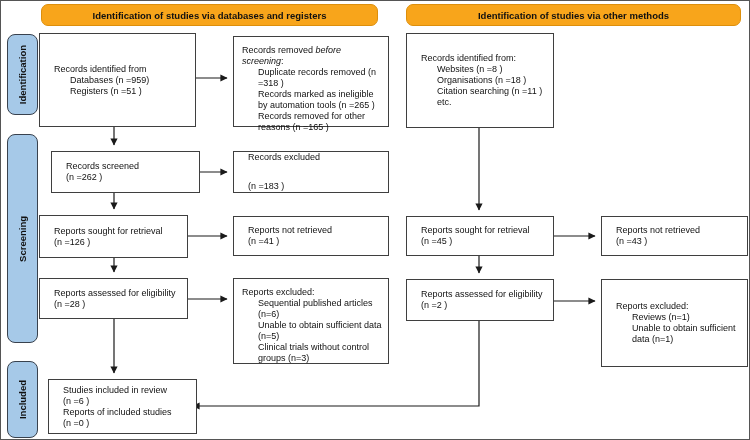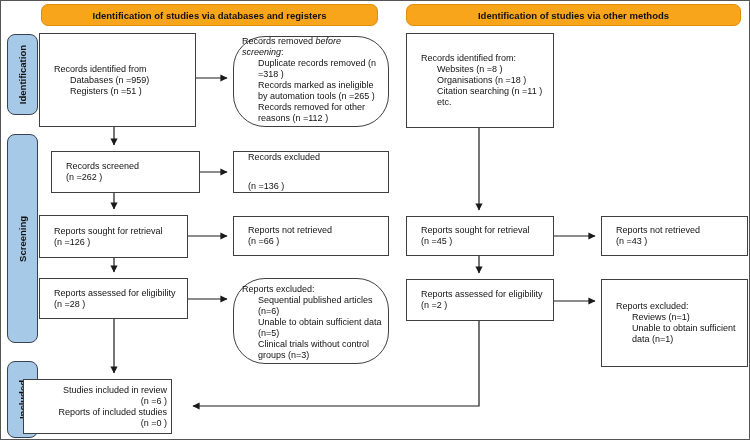--- a/index.html
+++ b/index.html
@@ -30,21 +30,21 @@
   .side span{
     writing-mode:vertical-rl;transform:rotate(180deg);
     font-weight:bold;font-size:9.5px;color:#111;white-space:nowrap;
   }
   .box{
     position:absolute;background:#fff;border:1.5px solid var(--box-border);
     box-sizing:border-box;font-size:9px;line-height:11px;
     padding:2px 4px 2px 8px;display:flex;flex-direction:column;
   }
   .box.center{justify-content:center;padding-left:14px;}
-  .box.top{justify-content:flex-end;padding-top:2px;border-radius:32px;}
+  .box.top{justify-content:flex-start;padding-top:8px;}
   .indent{margin-left:16px;}
   .line{white-space:normal;}
   #arrows{position:absolute;left:0;top:0;pointer-events:none;}
 </style>
 </head>
 <body>
 
 <div id="canvas">
 
   <div class="banner" style="left:40px;top:3px;width:337px;">Identification of studies via databases and registers</div>
@@ -86,47 +86,47 @@
   <div class="box center" style="left:38px;top:32px;width:157px;height:94px;">
     <div class="line">Records identified from</div>
     <div class="line indent">Databases (n =959)</div>
     <div class="line indent">Registers (n =51 )</div>
   </div>
 
   <div class="box top" style="left:232px;top:35px;width:156px;height:91px;">
     <div class="line"><span>Records removed </span><i>before screening</i><span>:</span></div>
     <div class="line indent">Duplicate records removed (n =318 )</div>
     <div class="line indent">Records marked as ineligible by automation tools (n =265 )</div>
-    <div class="line indent">Records removed for other reasons (n =112 )</div>
+    <div class="line indent">Records removed for other reasons (n =165 )</div>
   </div>
 
   <div class="box center" style="left:405px;top:32px;width:148px;height:95px;">
     <div class="line">Records identified from:</div>
     <div class="line indent">Websites (n =8 )</div>
     <div class="line indent">Organisations (n =18 )</div>
     <div class="line indent">Citation searching (n =11 )</div>
     <div class="line indent">etc.</div>
   </div>
 
   <div class="box center" style="left:50px;top:150px;width:149px;height:42px;">
     <div class="line">Records screened</div>
     <div class="line">(n =262 )</div>
   </div>
   <div class="box center" style="left:232px;top:150px;width:156px;height:42px;gap:18px;">
     <div class="line">Records excluded</div>
-    <div class="line">(n =136 )</div>
+    <div class="line">(n =183 )</div>
   </div>
 
   <div class="box center" style="left:38px;top:214px;width:149px;height:43px;">
     <div class="line">Reports sought for retrieval</div>
     <div class="line">(n =126 )</div>
   </div>
   <div class="box center" style="left:232px;top:215px;width:156px;height:40px;">
     <div class="line">Reports not retrieved</div>
-    <div class="line">(n =66 )</div>
+    <div class="line">(n =41 )</div>
   </div>
   <div class="box center" style="left:405px;top:215px;width:148px;height:40px;">
     <div class="line">Reports sought for retrieval</div>
     <div class="line">(n =45 )</div>
   </div>
   <div class="box center" style="left:600px;top:215px;width:147px;height:40px;">
     <div class="line">Reports not retrieved</div>
     <div class="line">(n =43 )</div>
   </div>
 
@@ -143,20 +143,20 @@
   <div class="box center" style="left:405px;top:278px;width:148px;height:42px;">
     <div class="line">Reports assessed for eligibility</div>
     <div class="line">(n =2 )</div>
   </div>
   <div class="box center" style="left:600px;top:278px;width:147px;height:88px;">
     <div class="line">Reports excluded:</div>
     <div class="line indent">Reviews (n=1)</div>
     <div class="line indent">Unable to obtain sufficient data (n=1)</div>
   </div>
 
-  <div class="box center" style="left:22px;top:378px;width:149px;height:55px;align-items:flex-end;">
+  <div class="box center" style="left:47px;top:378px;width:149px;height:55px;">
     <div class="line">Studies included in review</div>
     <div class="line">(n =6 )</div>
     <div class="line">Reports of included studies</div>
     <div class="line">(n =0 )</div>
   </div>
 
 </div>
 
 </body></html>

